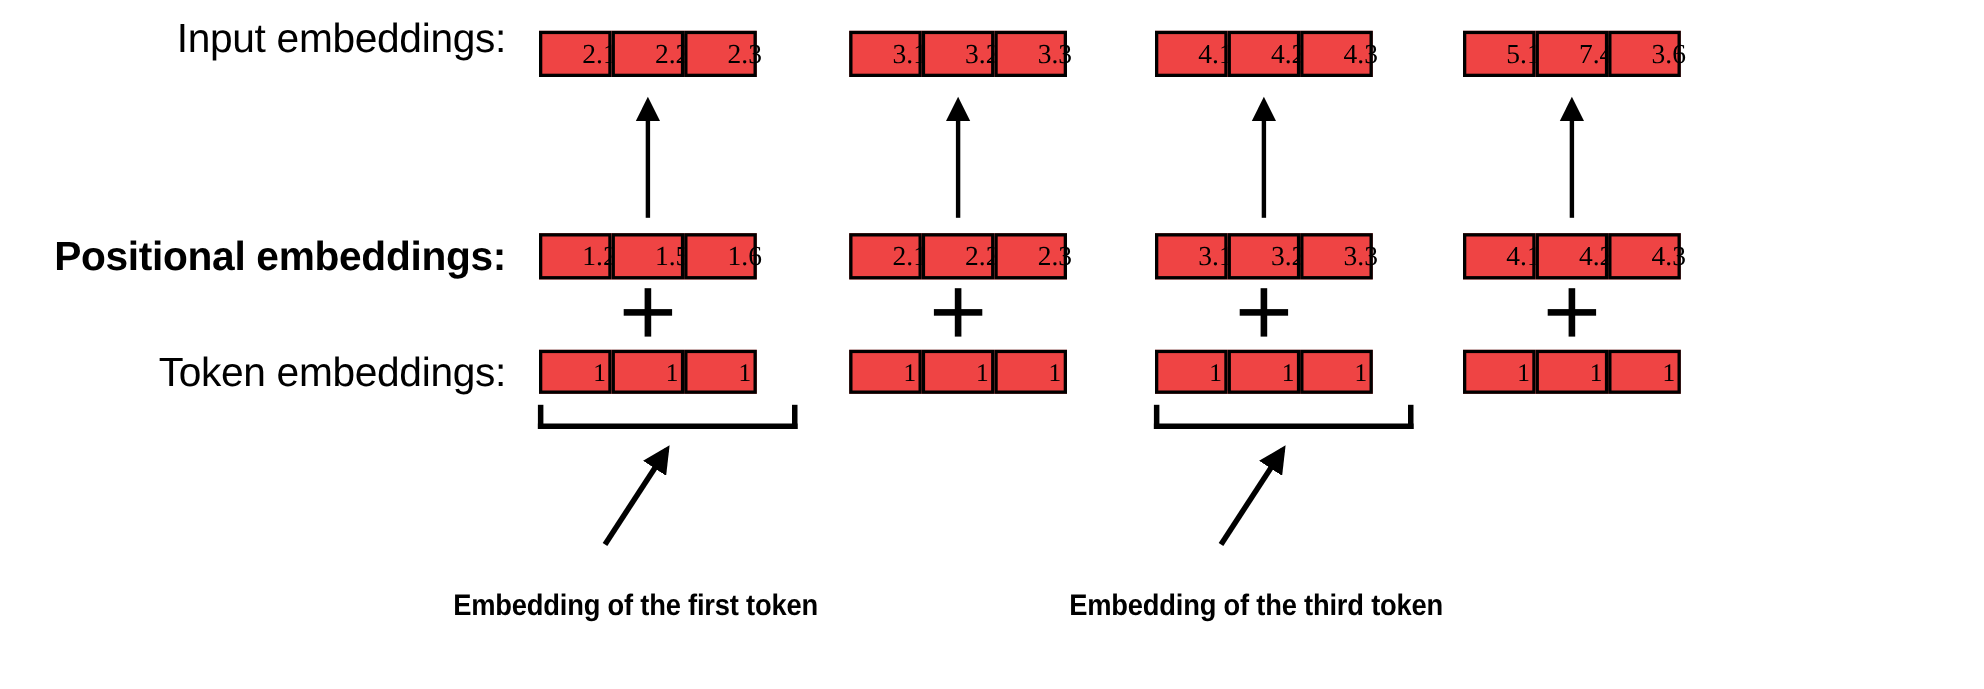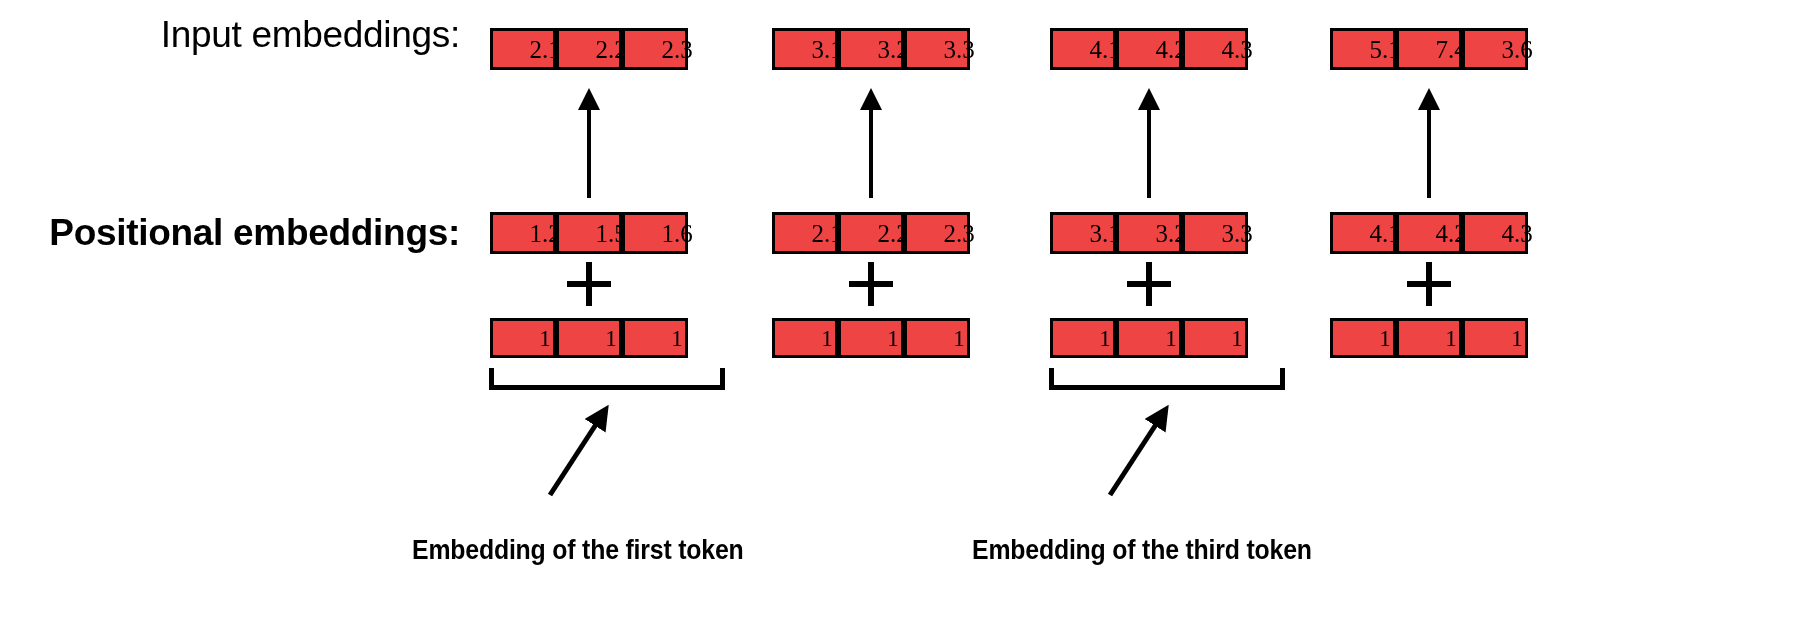--- a/index.html
+++ b/index.html
@@ -173,20 +173,21 @@
   #caption-first { left: 412px;  top: 535px; }
   #caption-third { left: 972px;  top: 535px; }
 </style>
 </head>
 <body>
 
 <div id="diagram">
 
   <div class="row-label" id="label-input">Input embeddings:</div>
   <div class="row-label" id="label-positional">Positional embeddings:</div>
+  <div class="row-label" id="label-token">Token embeddings:</div>
 
   <div class="group row-input g0">
     <div class="cell">2.1</div>
     <div class="cell">2.2</div>
     <div class="cell">2.3</div>
   </div>
   <div class="group row-input g1">
     <div class="cell">3.1</div>
     <div class="cell">3.2</div>
     <div class="cell">3.3</div>

